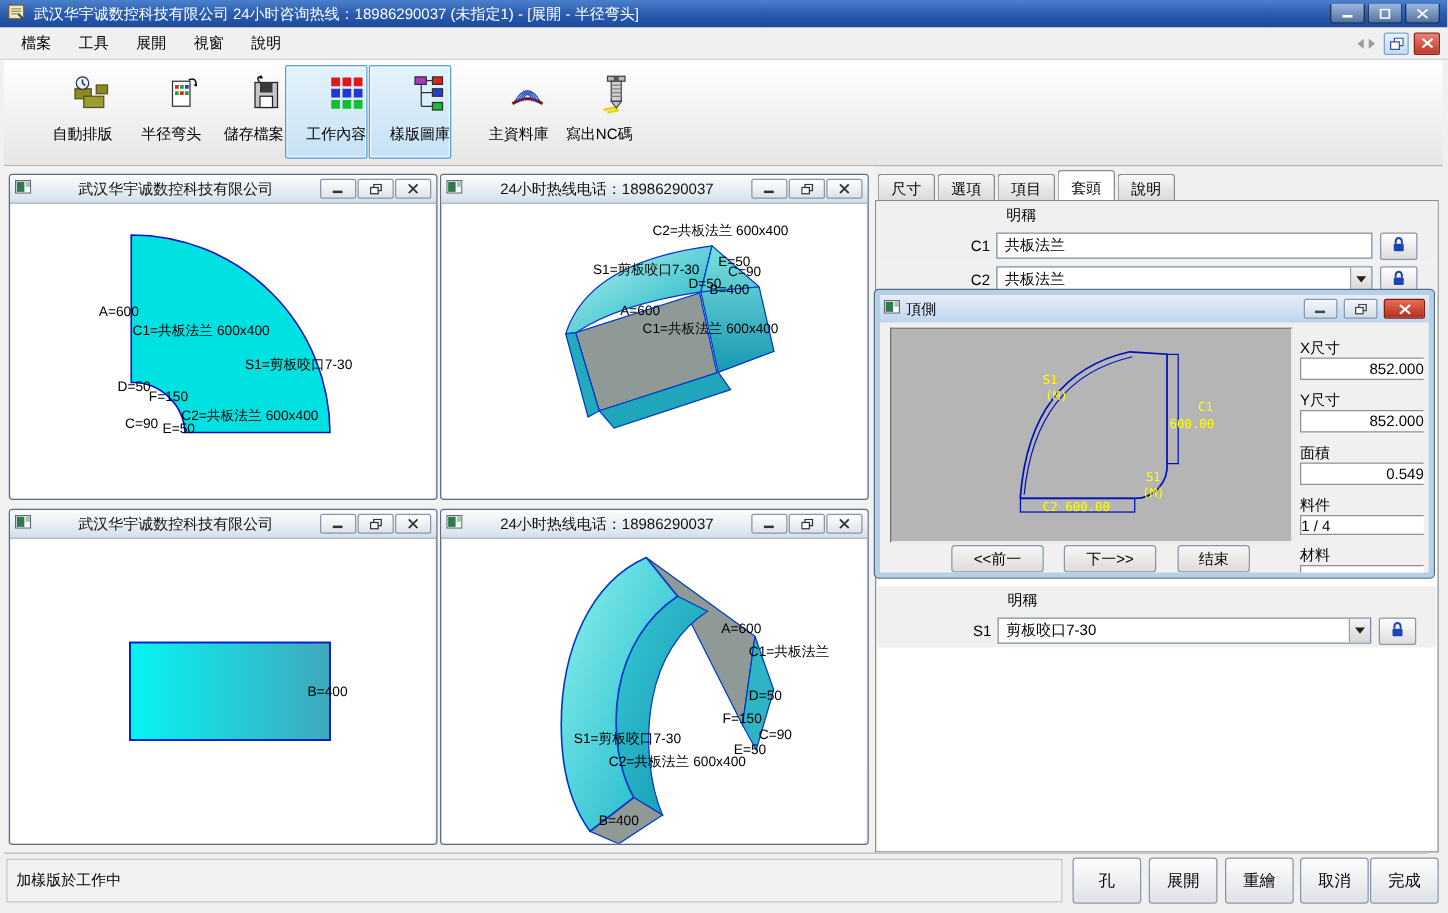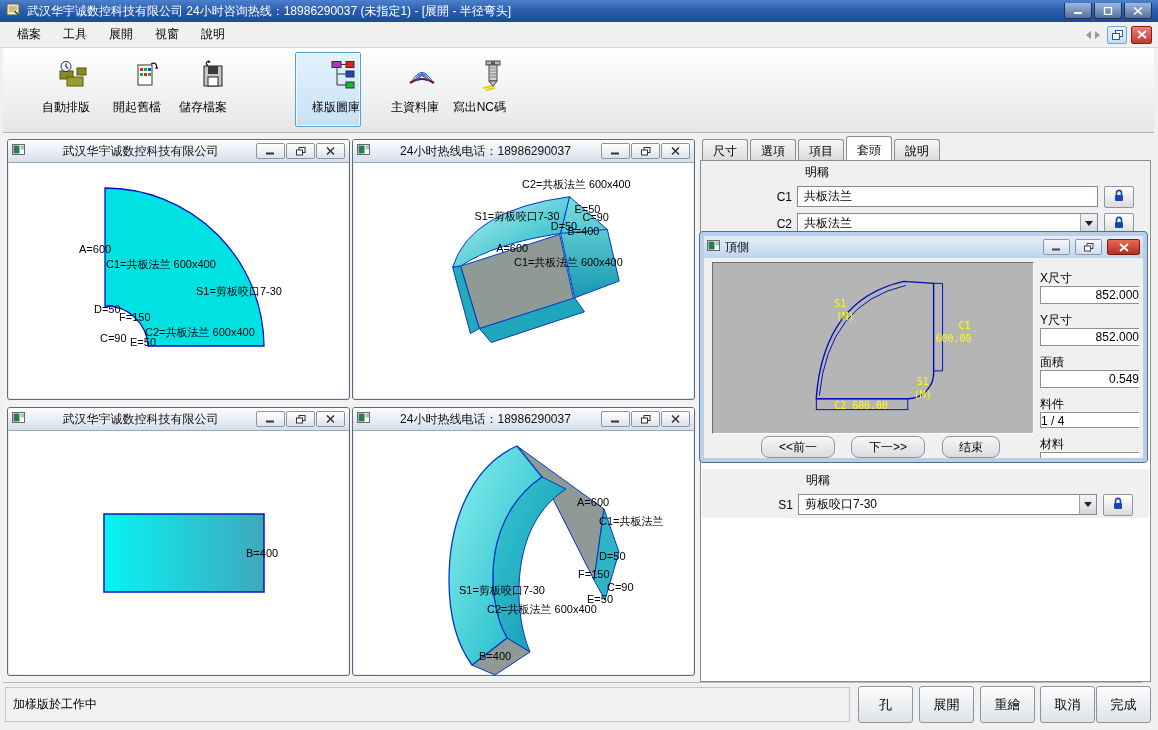--- a/index.html
+++ b/index.html
@@ -81,21 +81,21 @@
   .dlg-title { height:22px; background:linear-gradient(#e4eefa,#bed4ec); display:flex; align-items:center;
     padding:0 3px; gap:5px; }
   .dlg-title .dt { flex:1; font-size:12px; }
   .dlg-sysbtn { width:27px; height:16px; border:1px solid #8a98ab; border-radius:2px;
     background:linear-gradient(#f4f8fc,#d2dce8); display:flex; align-items:center; justify-content:center; }
   .dlg-sysbtn.red { width:33px; background:linear-gradient(#ea6a55,#b0301f); border-color:#7c1d10; }
   .dlg-body { position:absolute; left:4px; right:4px; top:26px; bottom:0; overflow:hidden; }
   .dlg-canvas { position:absolute; left:4px; top:0; width:322px; height:172px; background:#b5b5b5;
     border:1px solid; border-color:#6e6e6e #ffffff #ffffff #6e6e6e; }
   .dlg-btn { position:absolute; top:174px; height:22px; background:linear-gradient(#f7f7f7,#dcdcdc);
-    border:1px solid #8a96a6; border-radius:8px; font-size:12px; display:flex; align-items:center; justify-content:center; }
+    border:1px solid #8a96a6; border-radius:3px; font-size:12px; display:flex; align-items:center; justify-content:center; }
   .dlg-fields { position:absolute; left:332px; top:4px; width:104px; }
   .dlg-flabel { font-size:12px; height:14px; margin-top:8px; }
   .dlg-fval { height:18px; background:#fff; border:1px solid #8f8f8f; text-align:right; padding:1px 4px 0 0;
     font-size:12px; margin-top:2px; }
   .dlg-fval.left { text-align:left; padding-left:0; }
   .canvas-label { font-family:"DejaVu Sans Mono",monospace; font-size:10px; fill:#ffff00; }
 
   
   .statusbar { position:absolute; left:3px; right:16px; bottom:5px; height:43px; background:#f0f0f0;
     border-top:1px solid #b8b8b8; }
@@ -179,33 +179,49 @@
           <rect x="9" y="8" width="3" height="3" fill="#e02020"></rect>
           <rect x="13" y="8" width="3" height="3" fill="#10b030"></rect>
           <rect x="17" y="8" width="3" height="3" fill="#2040d0"></rect>
           <rect x="9" y="13" width="3" height="3" fill="#10b030"></rect>
           <rect x="13" y="13" width="3" height="3" fill="#e02020"></rect>
           <rect x="17" y="13" width="3" height="3" fill="#10b030"></rect>
           <path d="M20,4 q6,-3 6,5" stroke="#111" fill="none" stroke-width="1.3"></path>
           <path d="M26,9 l-2.5,-1 l3,-1.5 z" fill="#111"></path>
         </svg>
     </span>
-    <span class="tool-label">開起舊檔</span>
+    <span class="tool-label">半径弯头</span>
   </div>
   <div class="tool-btn" style="left:159px">
     <span class="tool-icon">
       <svg width="28" height="30">
           <path d="M9,6 q-4,-4 1,-5" stroke="#111" fill="none" stroke-width="1.2"></path>
           <path d="M10,0 l1.5,2.5 l-3,0.5 z" fill="#111"></path>
           <rect x="5" y="6" width="18" height="20" fill="#c6c6c6" stroke="#222"></rect>
           <rect x="9" y="6" width="10" height="8" fill="#3a3a3a"></rect>
           <rect x="9" y="17" width="10" height="9" fill="#fff" stroke="#222"></rect>
         </svg>
     </span>
     <span class="tool-label">儲存檔案</span>
+  </div>
+  <div class="tool-btn active" style="left:225px">
+    <span class="tool-icon">
+      <svg width="30" height="30">
+          <rect x="2" y="2" width="7" height="7" fill="#e01818"></rect>
+          <rect x="11" y="2" width="7" height="7" fill="#e01818"></rect>
+          <rect x="20" y="2" width="7" height="7" fill="#e01818"></rect>
+          <rect x="2" y="11" width="7" height="7" fill="#2038d8"></rect>
+          <rect x="11" y="11" width="7" height="7" fill="#2038d8"></rect>
+          <rect x="20" y="11" width="7" height="7" fill="#2038d8"></rect>
+          <rect x="2" y="20" width="7" height="7" fill="#10c030"></rect>
+          <rect x="11" y="20" width="7" height="7" fill="#10c030"></rect>
+          <rect x="20" y="20" width="7" height="7" fill="#10c030"></rect>
+        </svg>
+    </span>
+    <span class="tool-label">工作內容</span>
   </div>
   <div class="tool-btn active" style="left:292px">
     <span class="tool-icon">
       <svg width="30" height="30">
           <path d="M7,8 V25 M7,14 H16 M7,25 H16 M11,4.5 H16" stroke="#333" fill="none"></path>
           <rect x="2" y="1.5" width="9" height="6" fill="#a838c0" stroke="#333"></rect>
           <rect x="16" y="1.5" width="8" height="6" fill="#e02020" stroke="#333"></rect>
           <rect x="16" y="11" width="8" height="6" fill="#2040d0" stroke="#333"></rect>
           <rect x="16" y="22" width="8" height="6" fill="#10c030" stroke="#333"></rect>
         </svg>

